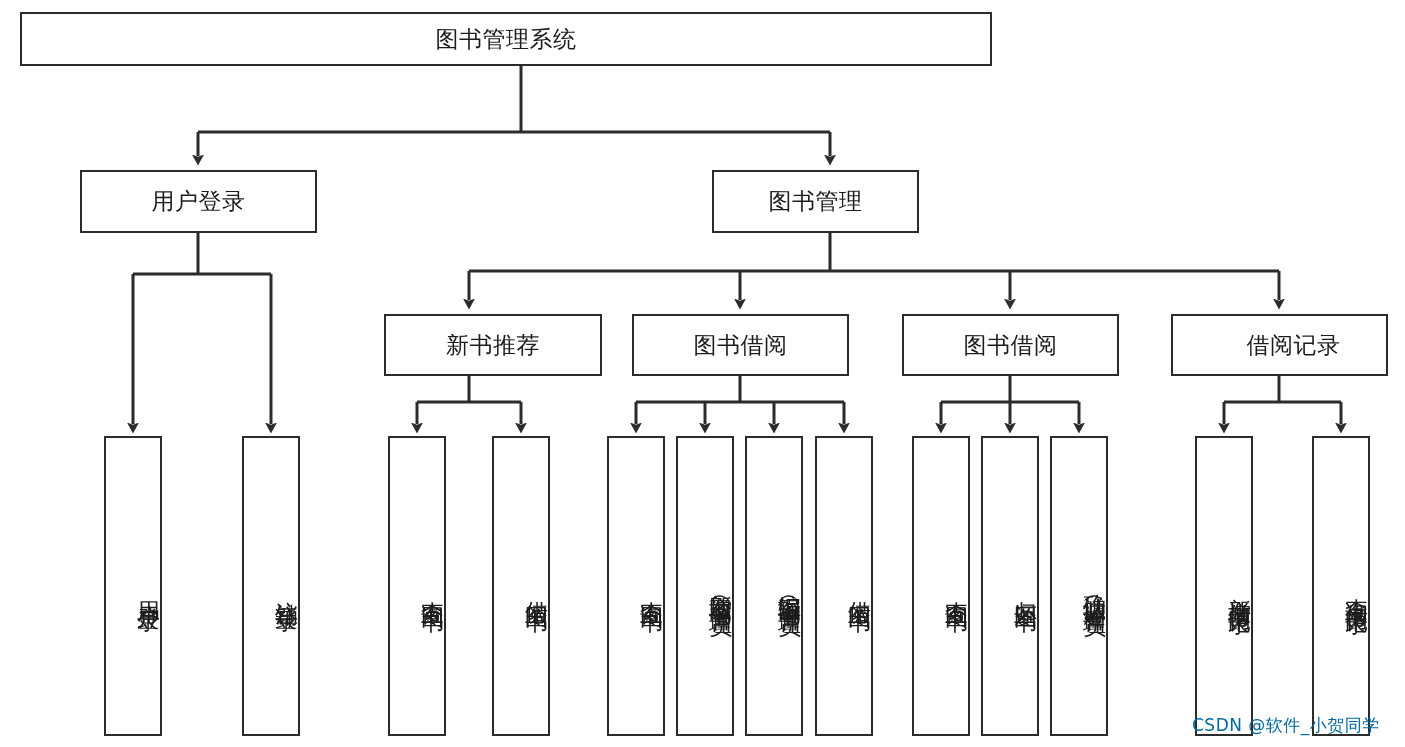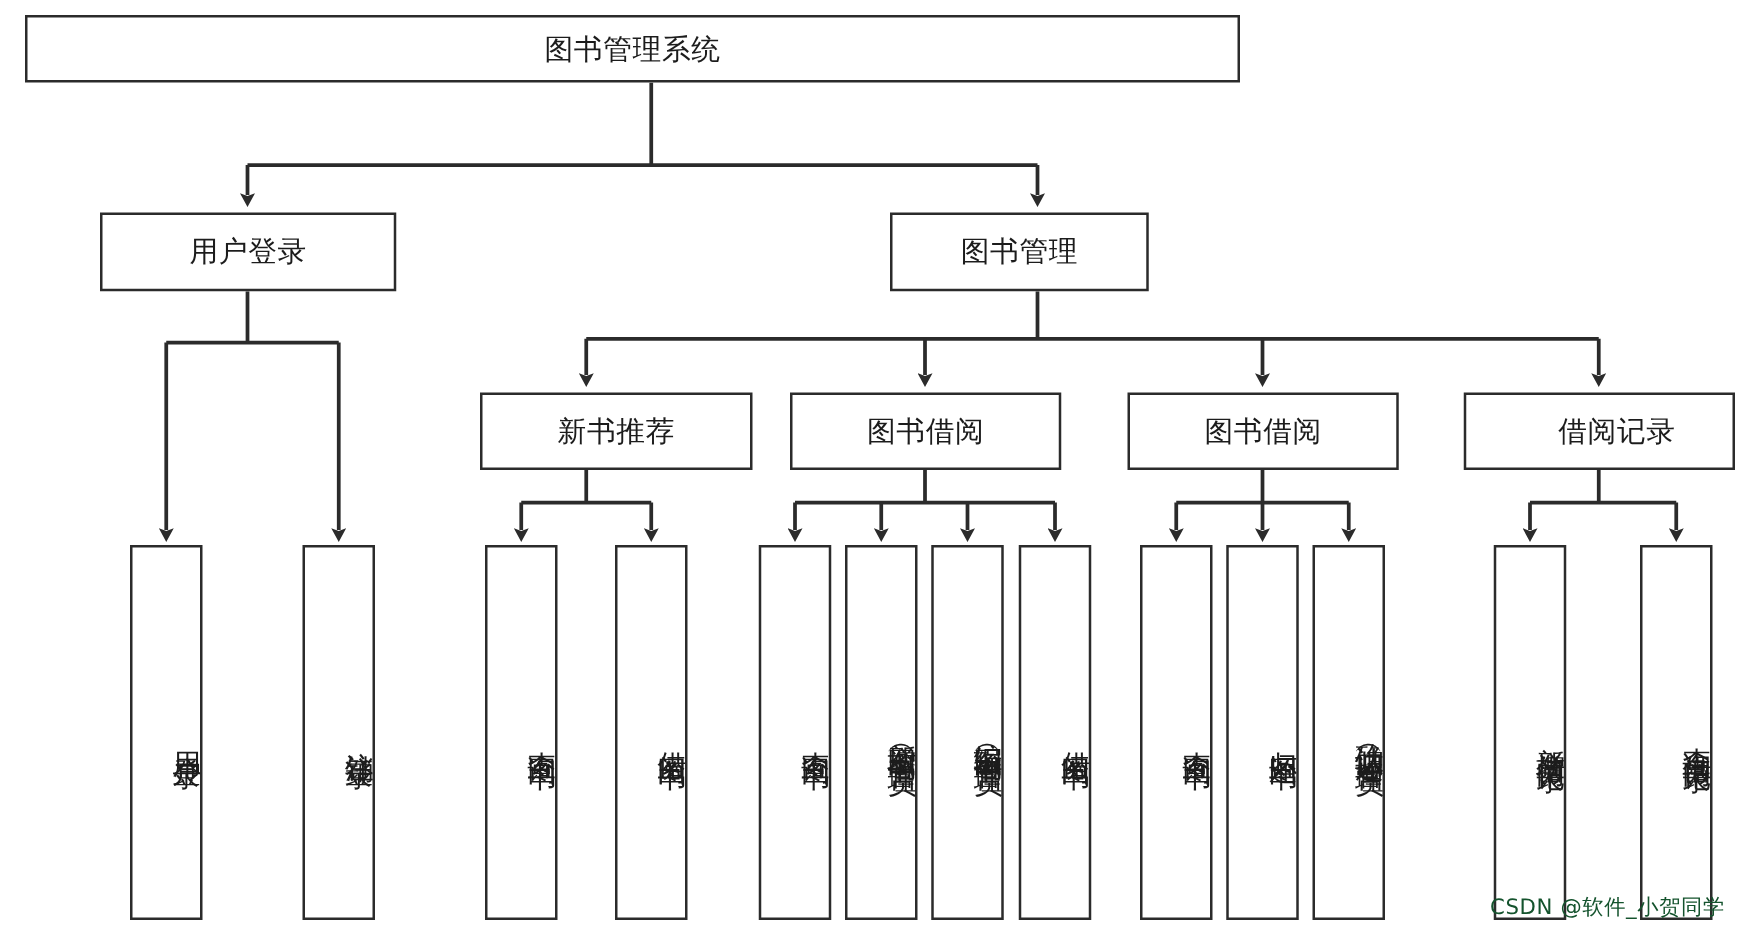--- a/index.html
+++ b/index.html
@@ -49,21 +49,21 @@
   .node.v .vlabel {
     writing-mode: vertical-rl;
     text-orientation: upright;
     white-space: nowrap;
   }
   .watermark {
     position: absolute;
     left: 1192px;
     top: 714px;
     font-size: 17px;
-    color: #14532d;
+    color: #0369a1;
     white-space: nowrap;
     letter-spacing: 0.5px;
   }
 </style>
 </head>
 <body>
 
 <div id="page">
 
   <svg id="wires" viewBox="0 0 1405 747" xmlns="http://www.w3.org/2000/svg">

